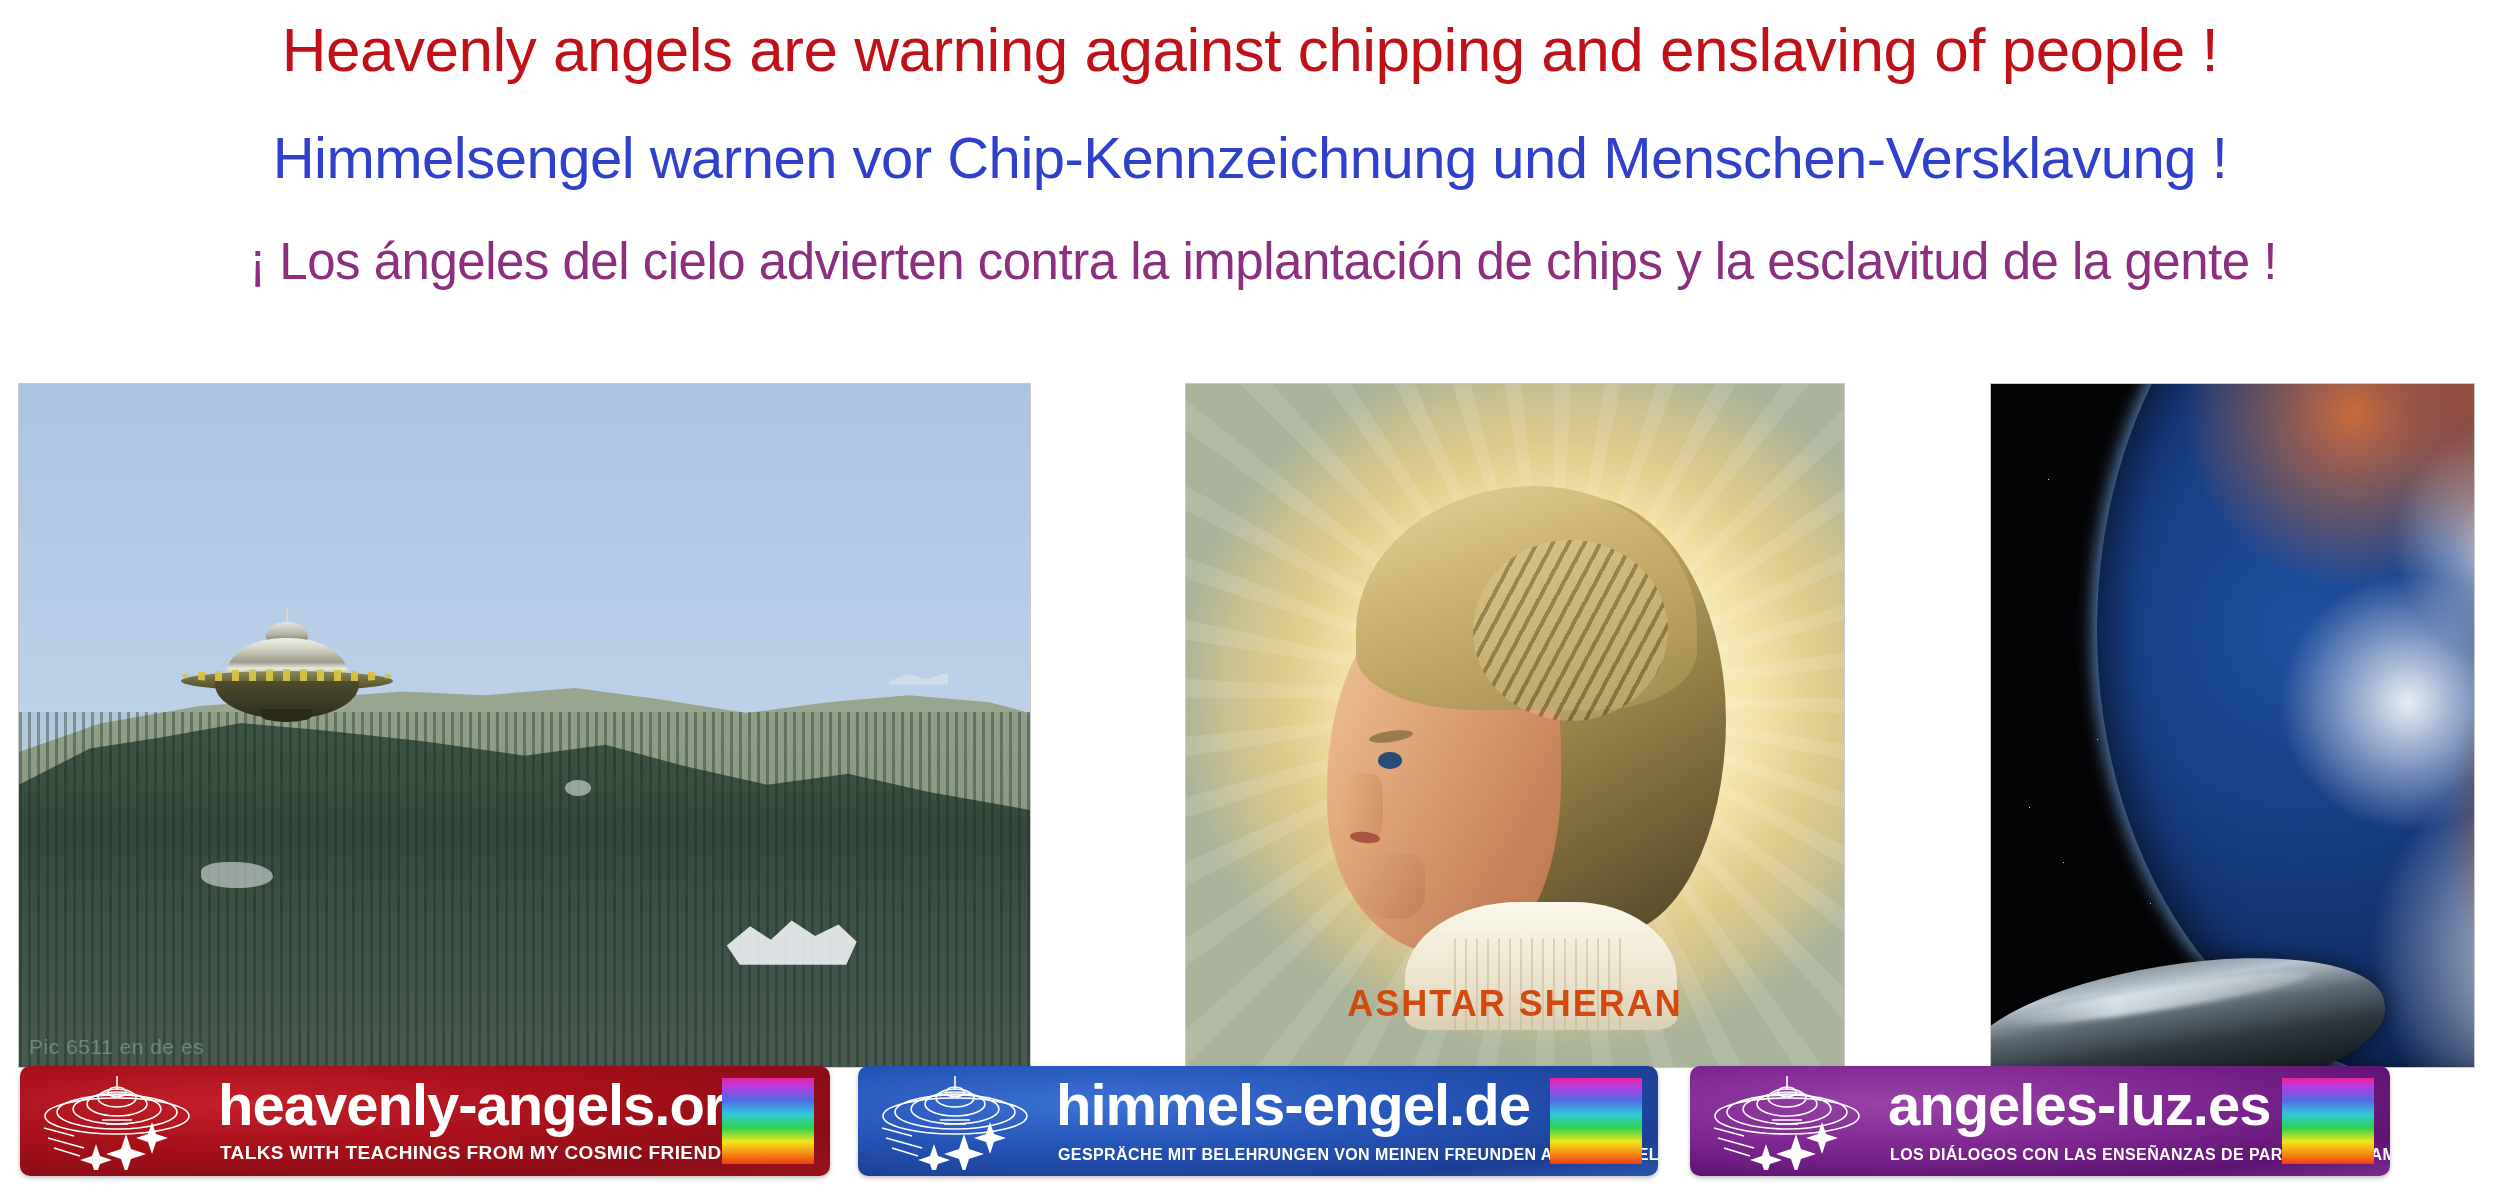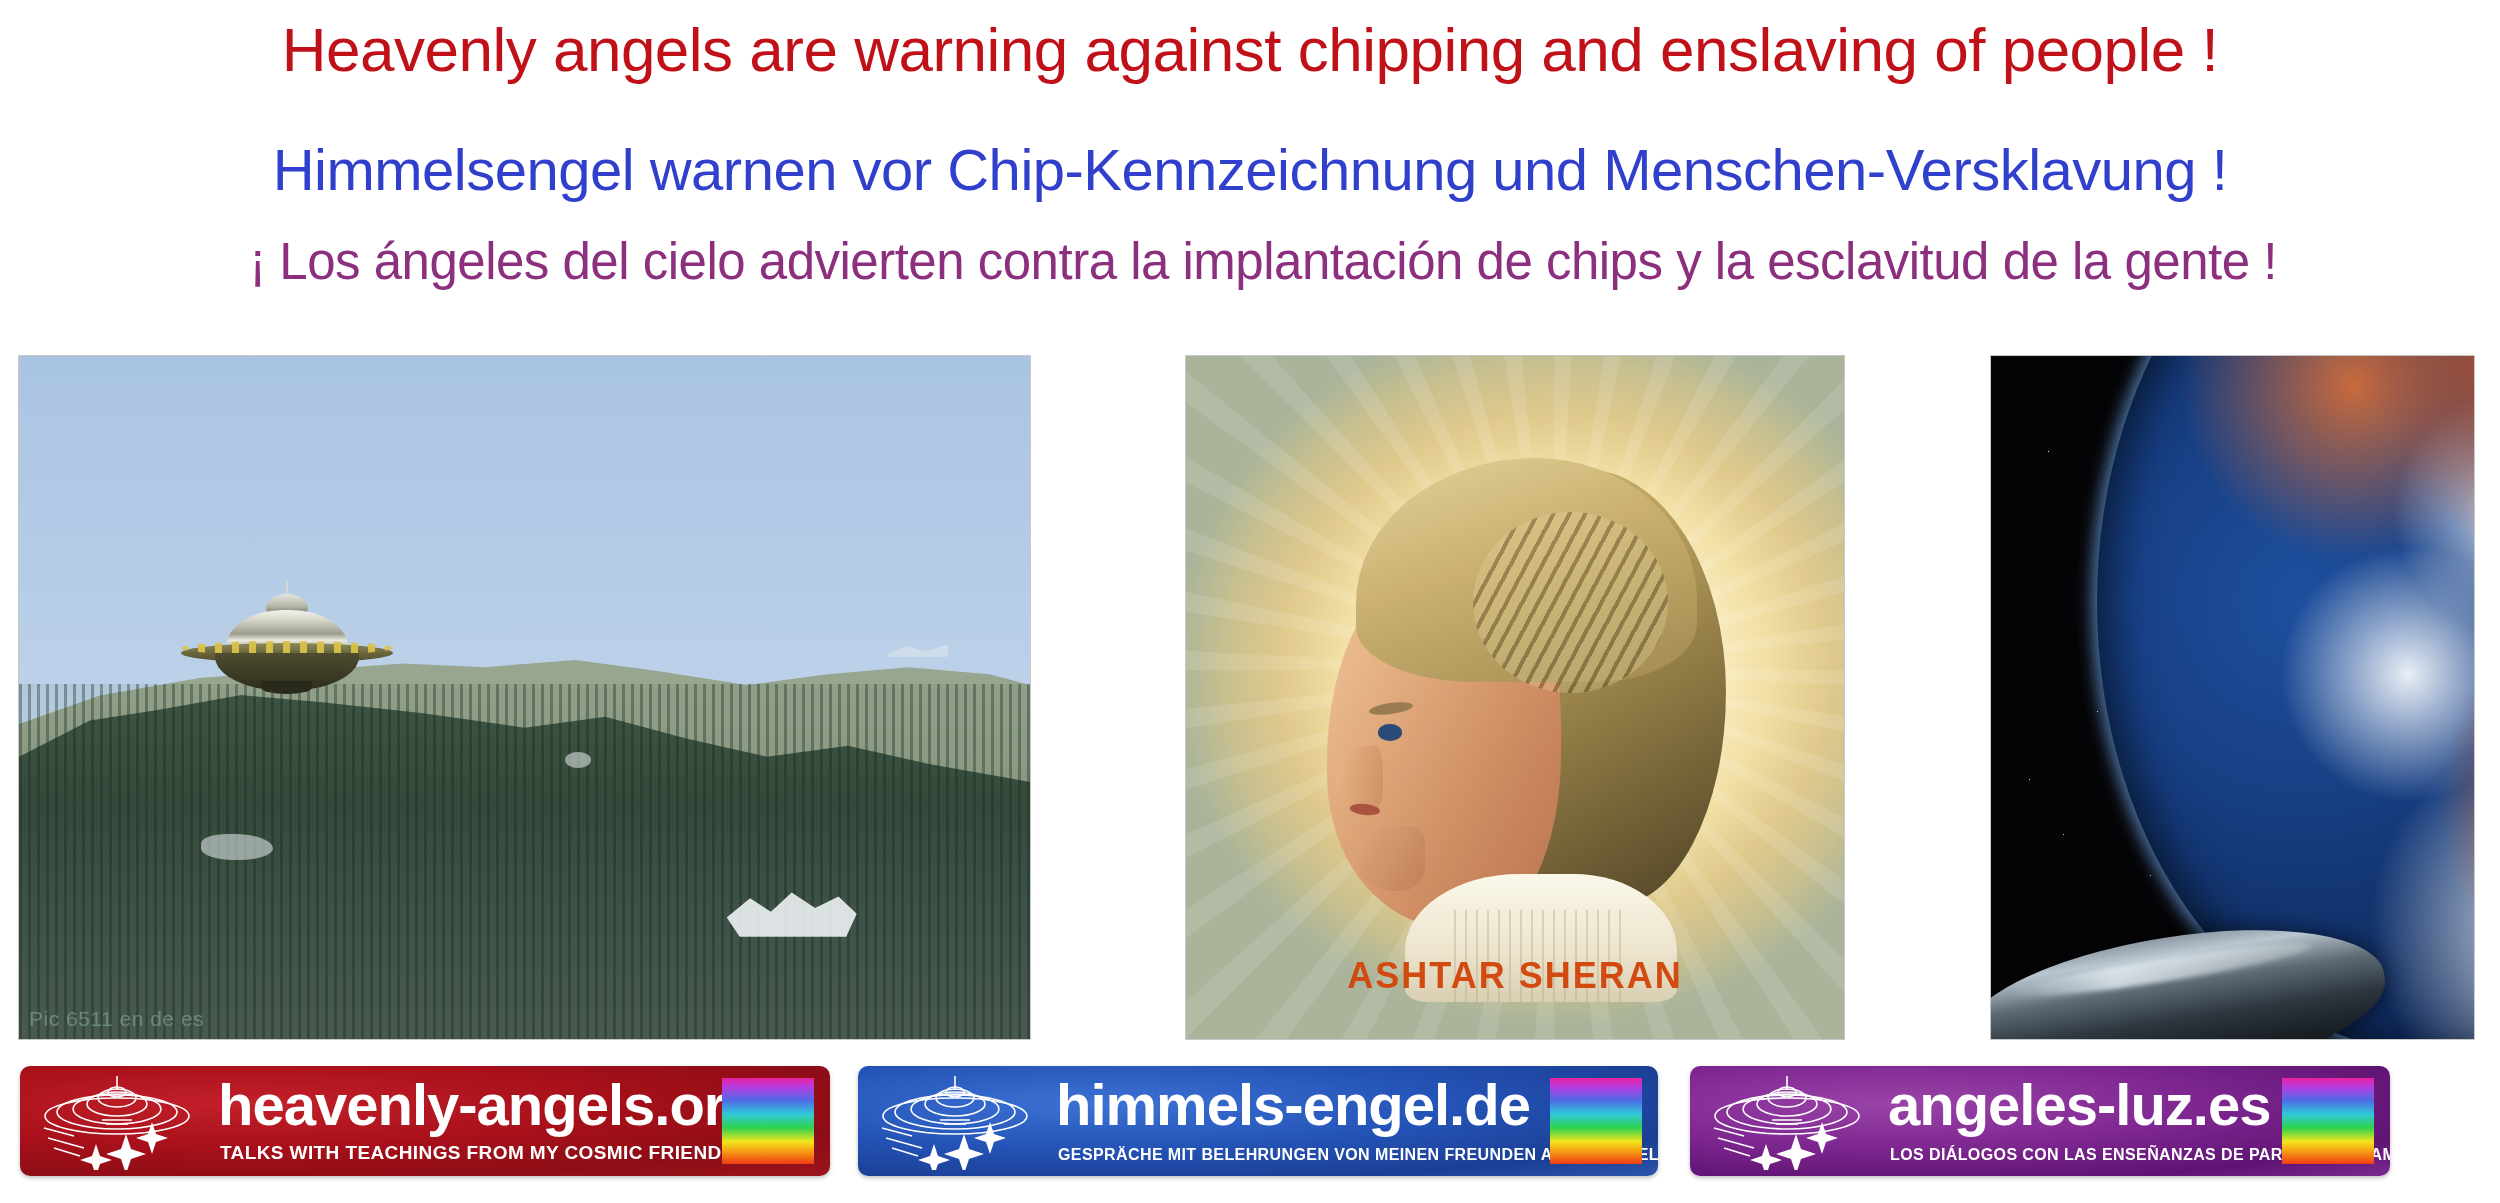--- a/index.html
+++ b/index.html
@@ -32,20 +32,21 @@
     top: 232px; font-size: 51px; color: #8b2f7e; padding-left: 26px;
   }
 
   
   .img-row { position: absolute; top: 355px; left: 0; width: 2500px; height: 685px; }
 
   .photo {
     position: absolute;
     overflow: hidden;
     border: 1px solid #c8c8c8;
+    margin-top: 28px;
   }
 
   
   #photo-ufo-landscape { left: 18px; top: 0; width: 1013px; height: 685px; }
   .sky {
     position: absolute; left: 0; top: 0; width: 100%; height: 56%;
     background: linear-gradient(to bottom, #a9c4e2 0%, #b4cbe6 50%, #bfd4ea 100%);
   }
   .hill-far {
     position: absolute; left: 0; top: 44%; width: 100%; height: 26%;
@@ -301,21 +302,21 @@
   .b-ufo svg { width: 100%; height: 100%; display: block; }
   .b-sparkles { position: absolute; left: 4px; top: 46px; width: 160px; height: 52px; }
   .b-sparkles svg { width: 100%; height: 100%; display: block; }
 </style>
 </head>
 <body>
 
 <div class="page">
 
   <div class="headline headline-en" style="color: rgb(192, 16, 24);">Heavenly angels are warning against chipping and enslaving of people !</div>
-  <div class="headline headline-de" style="color: rgb(48, 64, 204); margin-top: 12px;">Himmelsengel warnen vor Chip-Kennzeichnung und Menschen-Versklavung !</div>
+  <div class="headline headline-de" style="color: rgb(48, 64, 204);">Himmelsengel warnen vor Chip-Kennzeichnung und Menschen-Versklavung !</div>
   <div class="headline headline-es" style="color: rgb(139, 47, 126);">¡ Los ángeles del cielo advierten contra la implantación de chips y la esclavitud de la gente !</div>
 
   <div class="img-row">
 
     <div class="photo" id="photo-ufo-landscape">
       <div class="sky"></div>
       <div class="hill-far"></div>
       <div class="hill-near"></div>
       <div class="trees"></div>
       <div class="snow-patch sp1"></div>

